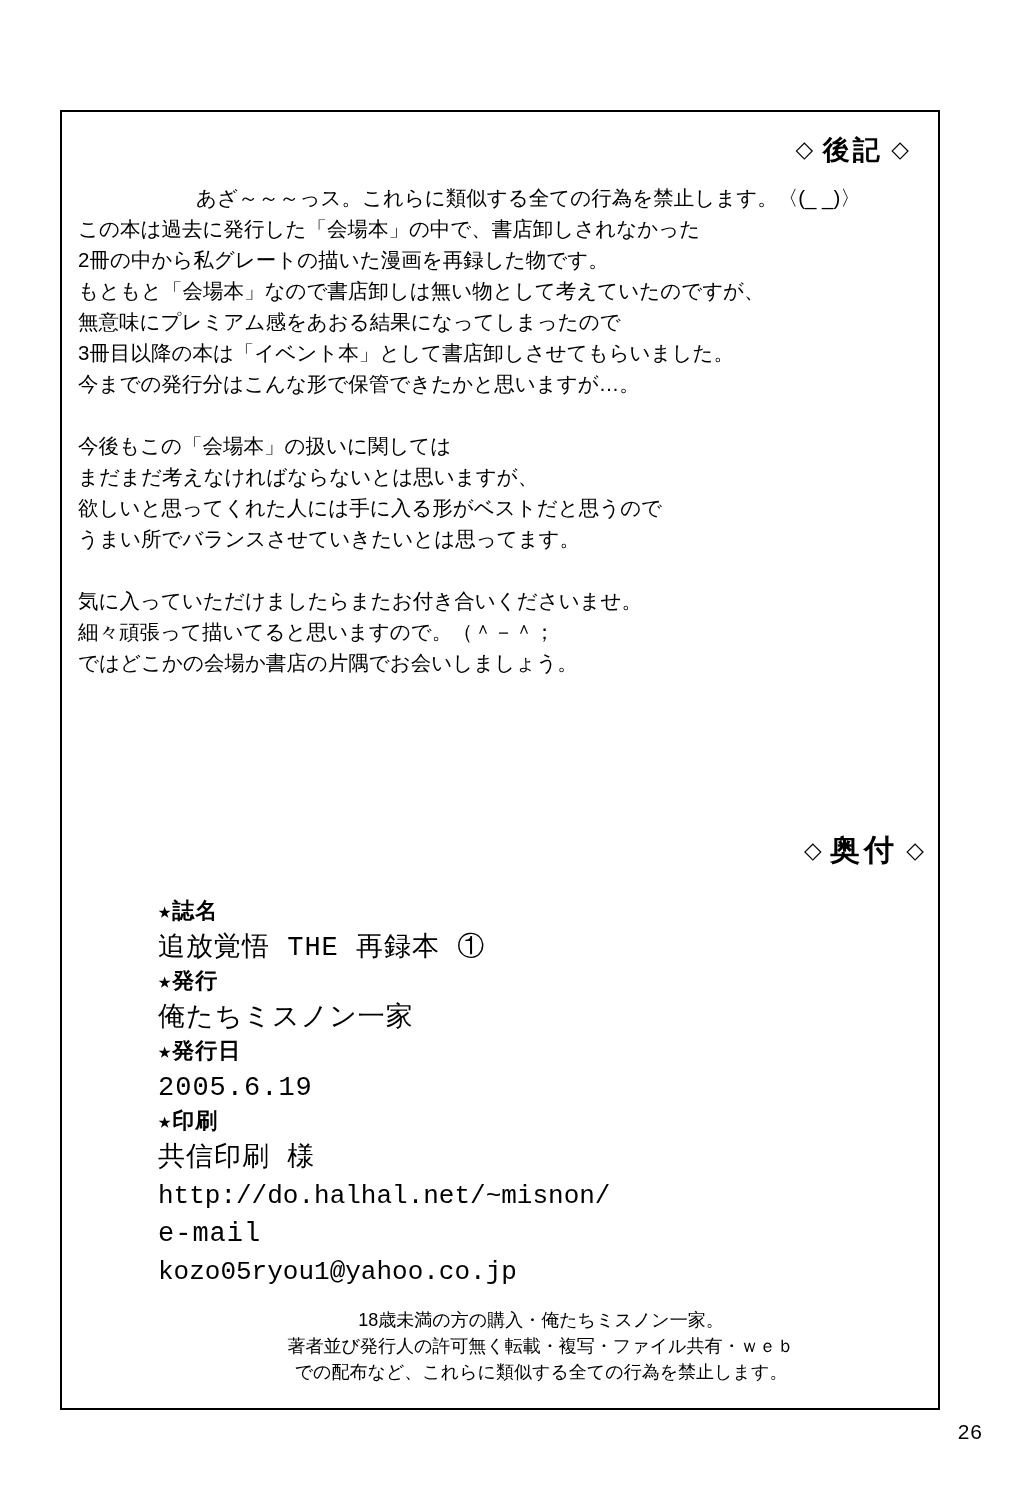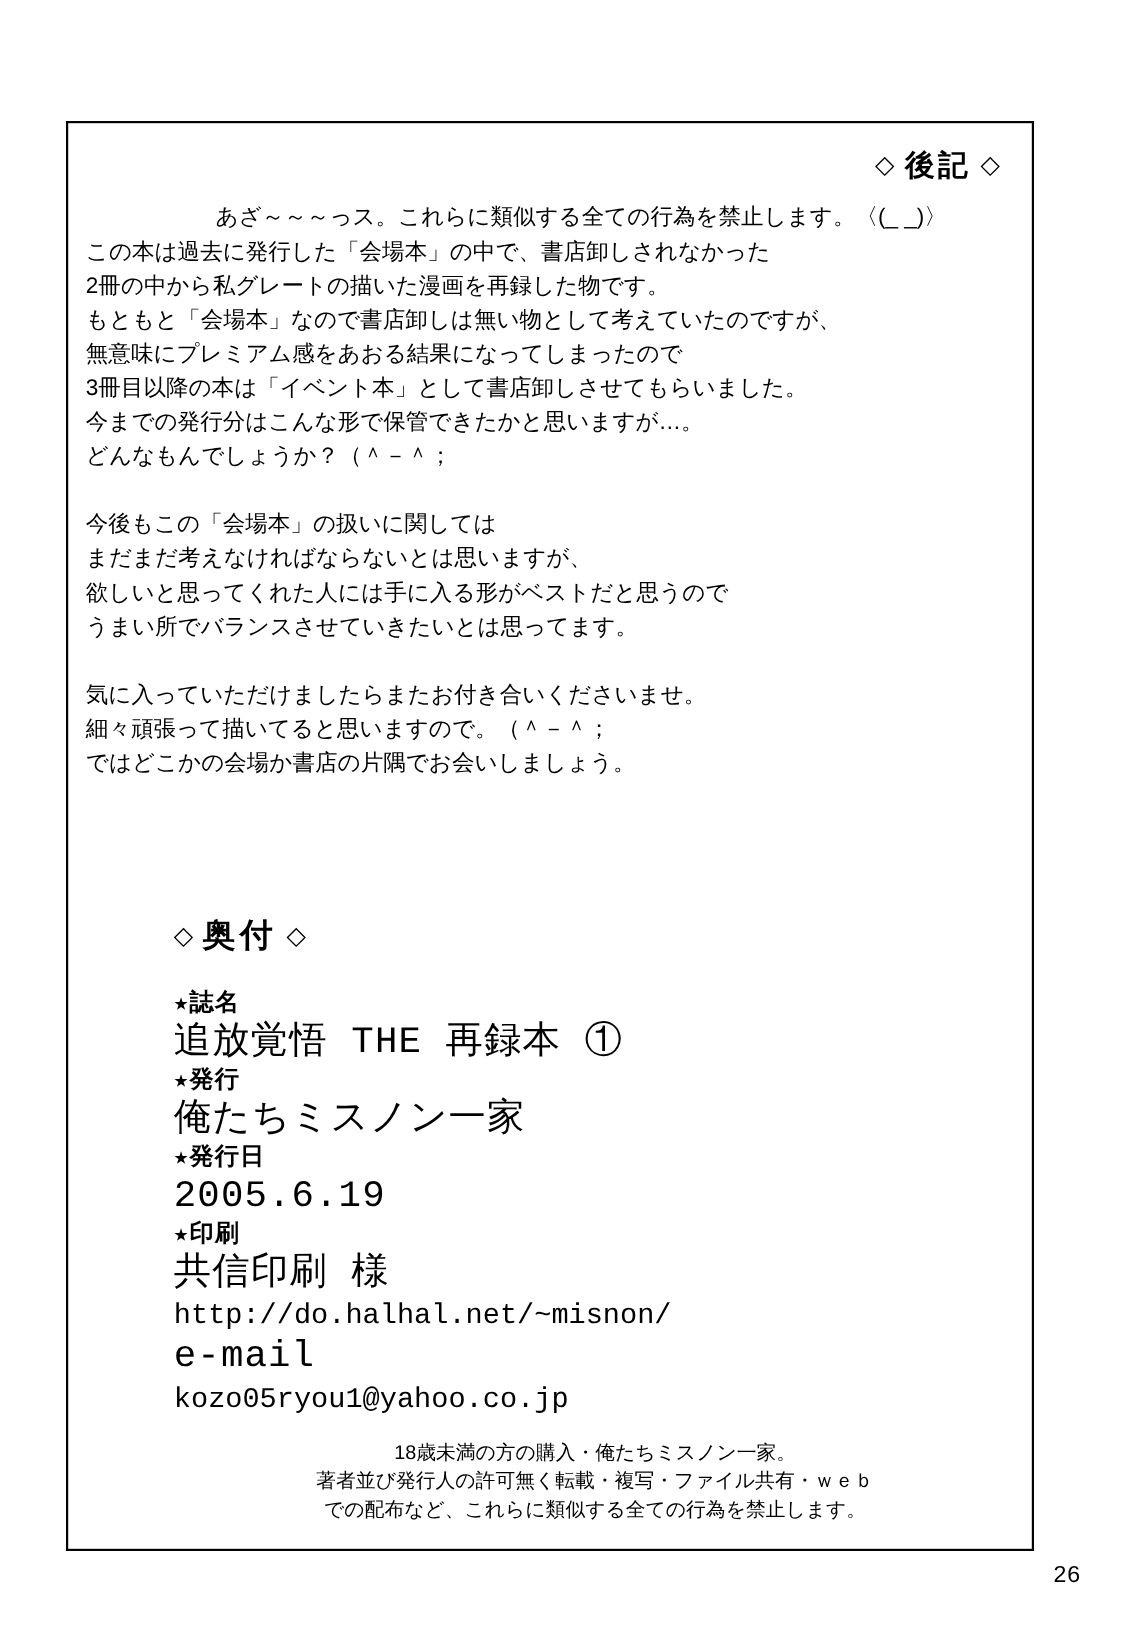--- a/index.html
+++ b/index.html
@@ -69,21 +69,21 @@
   .line-indent-left { text-align: left; padding-left: 118px; }
 
   
   .colophon {
     position: absolute;
     left: 18px;
     right: 16px;
     top: 720px;
   }
   .colophon-heading {
-    text-align: left;
+    text-align: right;
     font-size: 30px;
     margin: 0 0 26px 0;
     white-space: nowrap;
     padding-left: 80px;
   }
   .colophon-heading .heading-text {
     font-weight: bold;
     letter-spacing: 4px;
   }
   .col-line {
@@ -92,21 +92,21 @@
     padding-left: 80px;
     font-family: Liberation Mono, monospace;
   }
   .label {
     font-size: 22px;
     line-height: 32px;
     font-weight: bold;
     letter-spacing: 1px;
   }
   .value {
-    font-size: 34px;
+    font-size: 27px;
     line-height: 38px;
     letter-spacing: 1px;
   }
   .value.mono-ish {
     font-size: 26px;
     letter-spacing: 0px;
   }
   .notice {
     margin-top: 16px;
     text-align: center;
@@ -139,21 +139,20 @@
     </div>
 
     <div>
       <p class="para line-indent-left">あざ～～～っス。これらに類似する全ての行為を禁止します。〈(_ _)〉</p>
       <p class="para">この本は過去に発行した「会場本」の中で、書店卸しされなかった</p>
       <p class="para">2冊の中から私グレートの描いた漫画を再録した物です。</p>
       <p class="para">もともと「会場本」なので書店卸しは無い物として考えていたのですが、</p>
       <p class="para">無意味にプレミアム感をあおる結果になってしまったので</p>
       <p class="para">3冊目以降の本は「イベント本」として書店卸しさせてもらいました。</p>
       <p class="para">今までの発行分はこんな形で保管できたかと思いますが…。</p>
-      <p class="para">どんなもんでしょうか？（＾－＾；</p>
     </div>
 
     <div class="gap-md"></div>
 
     <div>
       <p class="para">今後もこの「会場本」の扱いに関しては</p>
       <p class="para">まだまだ考えなければならないとは思いますが、</p>
       <p class="para">欲しいと思ってくれた人には手に入る形がベストだと思うので</p>
       <p class="para">うまい所でバランスさせていきたいとは思ってます。</p>
     </div>

